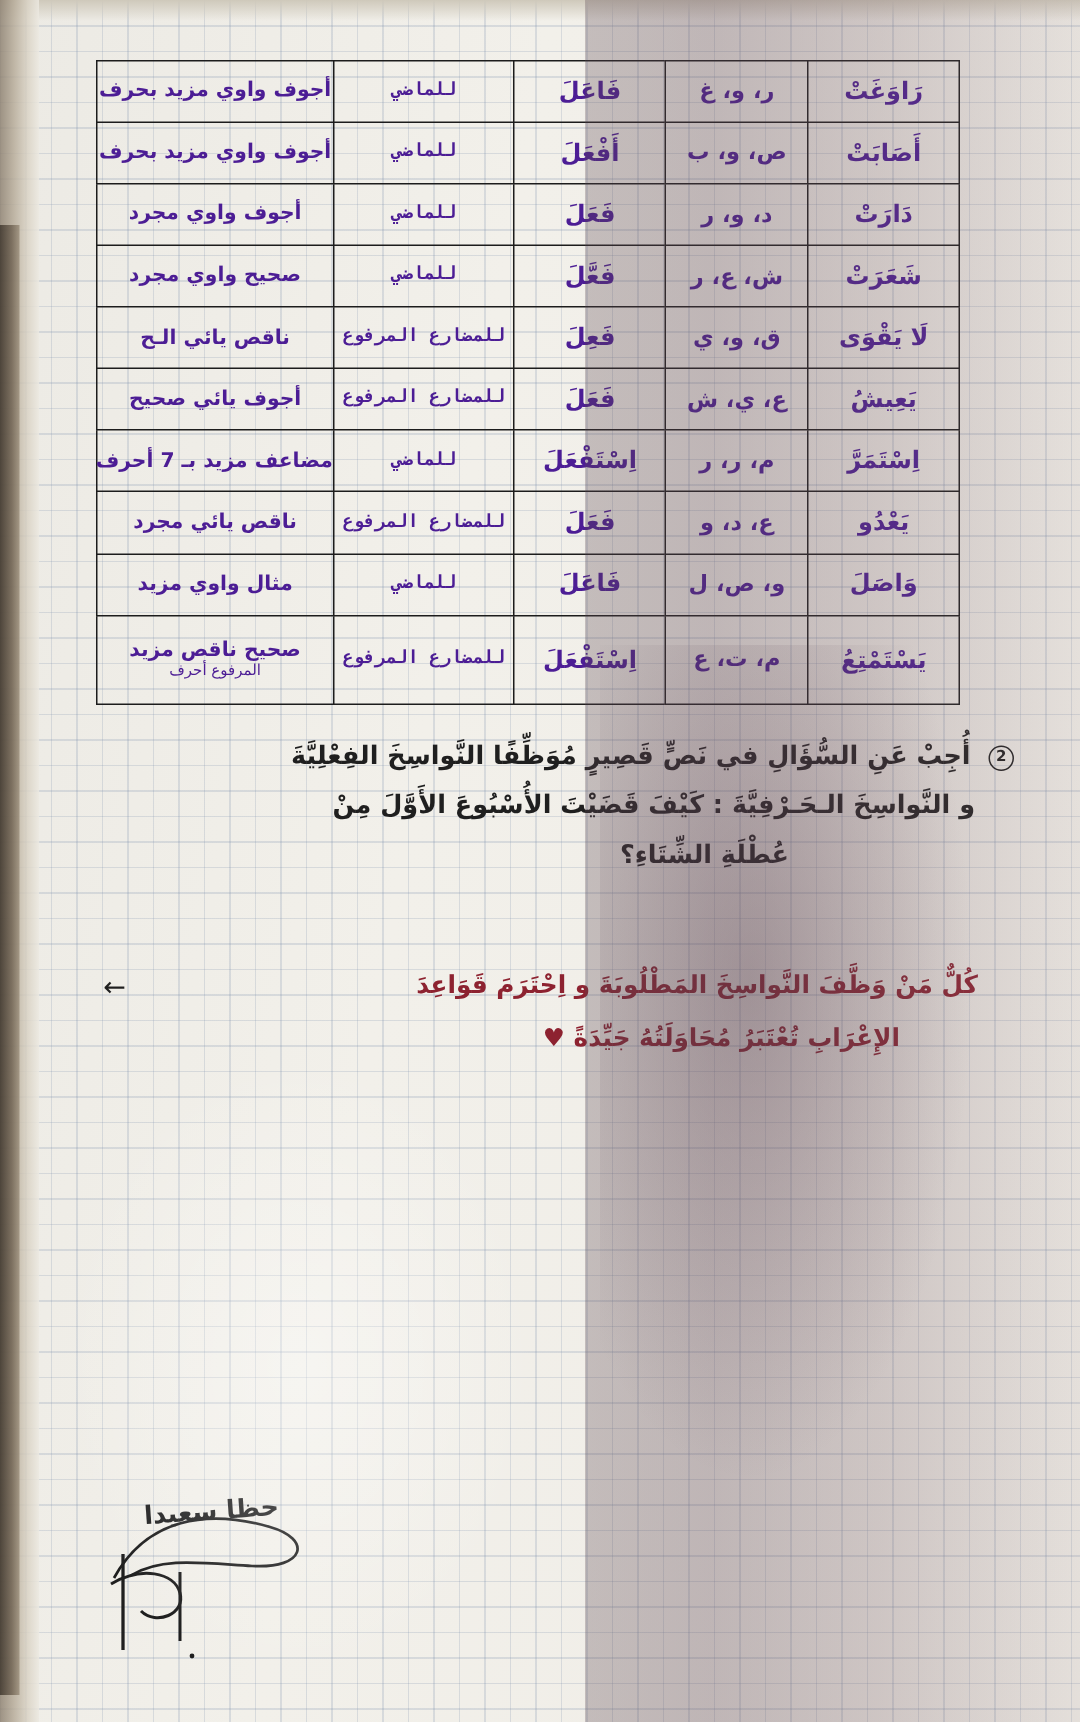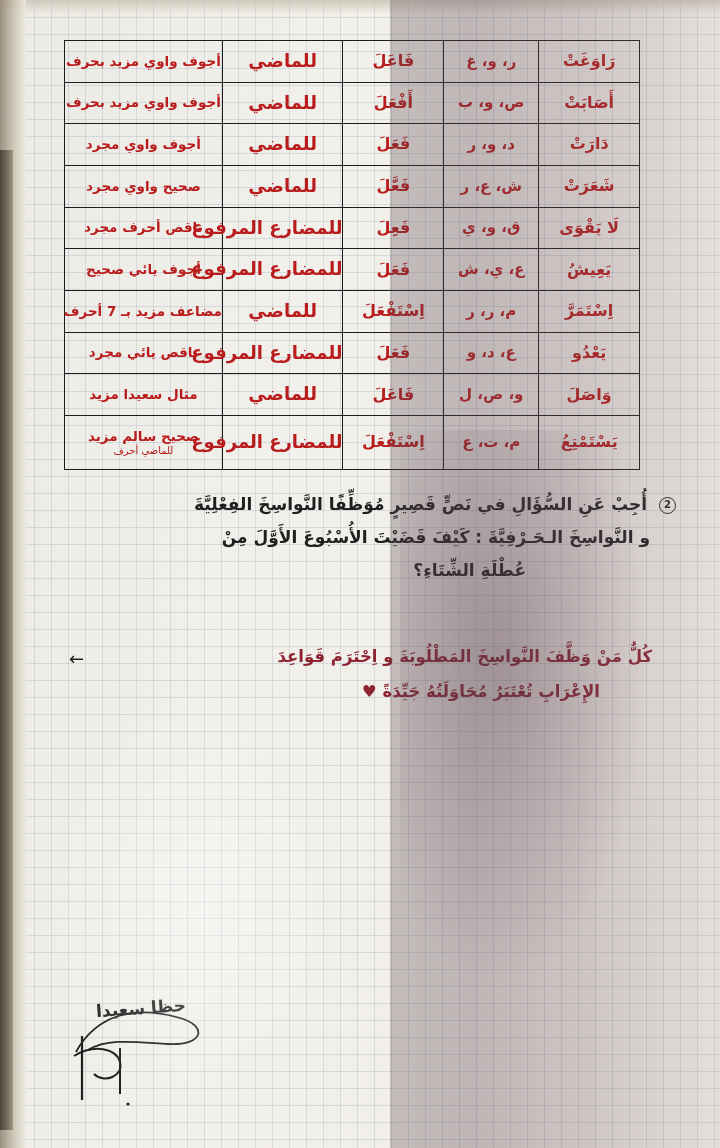--- a/index.html
+++ b/index.html
@@ -93,32 +93,32 @@
     width: 100%;
     height: 100%;
     table-layout: fixed;
     direction: rtl;
   }
   table.conj td {
     border: 1.4px solid #1c1c1c;
     text-align: center;
     vertical-align: middle;
     padding: 0;
-    color: #b91c1c;
+    color: #4c1d95;
     font-family: "DejaVu Sans", sans-serif;
     font-size: 15px;
     font-weight: 700;
     letter-spacing: 0px;
     line-height: 1.15;
     white-space: nowrap;
   }
   table.conj td.c-word   { width: 17.5%; font-size: 16px; }
   table.conj td.c-root   { width: 16.5%; font-size: 15px; }
   table.conj td.c-wazn   { width: 17.5%; font-size: 16px; }
-  table.conj td.c-zaman  { width: 21%;   font-size: 18px; }
+  table.conj td.c-zaman  { width: 21%;   font-size: 12px; font-family: Liberation Mono, monospace; }
   table.conj td.c-type   { width: 27.5%; font-size: 13.5px; }
   table.conj td .sub {
     display: block;
     font-size: 10px;
     font-weight: 400;
   }
 
   
   .q-block {
     position: absolute;
@@ -222,21 +222,21 @@
           <td class="c-root">ش، ع، ر</td>
           <td class="c-wazn">فَعَّلَ</td>
           <td class="c-zaman">للماضي</td>
           <td class="c-type">صحيح واوي مجرد</td>
         </tr>
         <tr>
           <td class="c-word">لَا يَقْوَى</td>
           <td class="c-root">ق، و، ي</td>
           <td class="c-wazn">فَعِلَ</td>
           <td class="c-zaman">للمضارع المرفوع</td>
-          <td class="c-type">ناقص أحرف مجرد</td>
+          <td class="c-type">ناقص يائي الـح</td>
         </tr>
         <tr>
           <td class="c-word">يَعِيشُ</td>
           <td class="c-root">ع، ي، ش</td>
           <td class="c-wazn">فَعَلَ</td>
           <td class="c-zaman">للمضارع المرفوع</td>
           <td class="c-type">أجوف يائي صحيح</td>
         </tr>
         <tr>
           <td class="c-word">اِسْتَمَرَّ</td>
@@ -250,30 +250,30 @@
           <td class="c-root">ع، د، و</td>
           <td class="c-wazn">فَعَلَ</td>
           <td class="c-zaman">للمضارع المرفوع</td>
           <td class="c-type">ناقص يائي مجرد</td>
         </tr>
         <tr>
           <td class="c-word">وَاصَلَ</td>
           <td class="c-root">و، ص، ل</td>
           <td class="c-wazn">فَاعَلَ</td>
           <td class="c-zaman">للماضي</td>
-          <td class="c-type">مثال سعيدا مزيد</td>
+          <td class="c-type">مثال واوي مزيد</td>
         </tr>
         <tr>
           <td class="c-word">يَسْتَمْتِعُ</td>
           <td class="c-root">م، ت، ع</td>
           <td class="c-wazn">اِسْتَفْعَلَ</td>
           <td class="c-zaman">للمضارع المرفوع</td>
           <td class="c-type">
-            <span>صحيح سالم مزيد</span>
-            <span class="sub">للماضي أحرف</span>
+            <span>صحيح ناقص مزيد</span>
+            <span class="sub">المرفوع أحرف</span>
           </td>
         </tr>
       </tbody>
     </table>
   </div>
 
   <div class="q-block">
     <span class="q-line">
       <span class="q-num">2</span>
       <span>أُجِبْ عَنِ السُّؤَالِ في نَصٍّ قَصِيرٍ مُوَظِّفًا النَّواسِخَ الفِعْلِيَّةَ</span>

